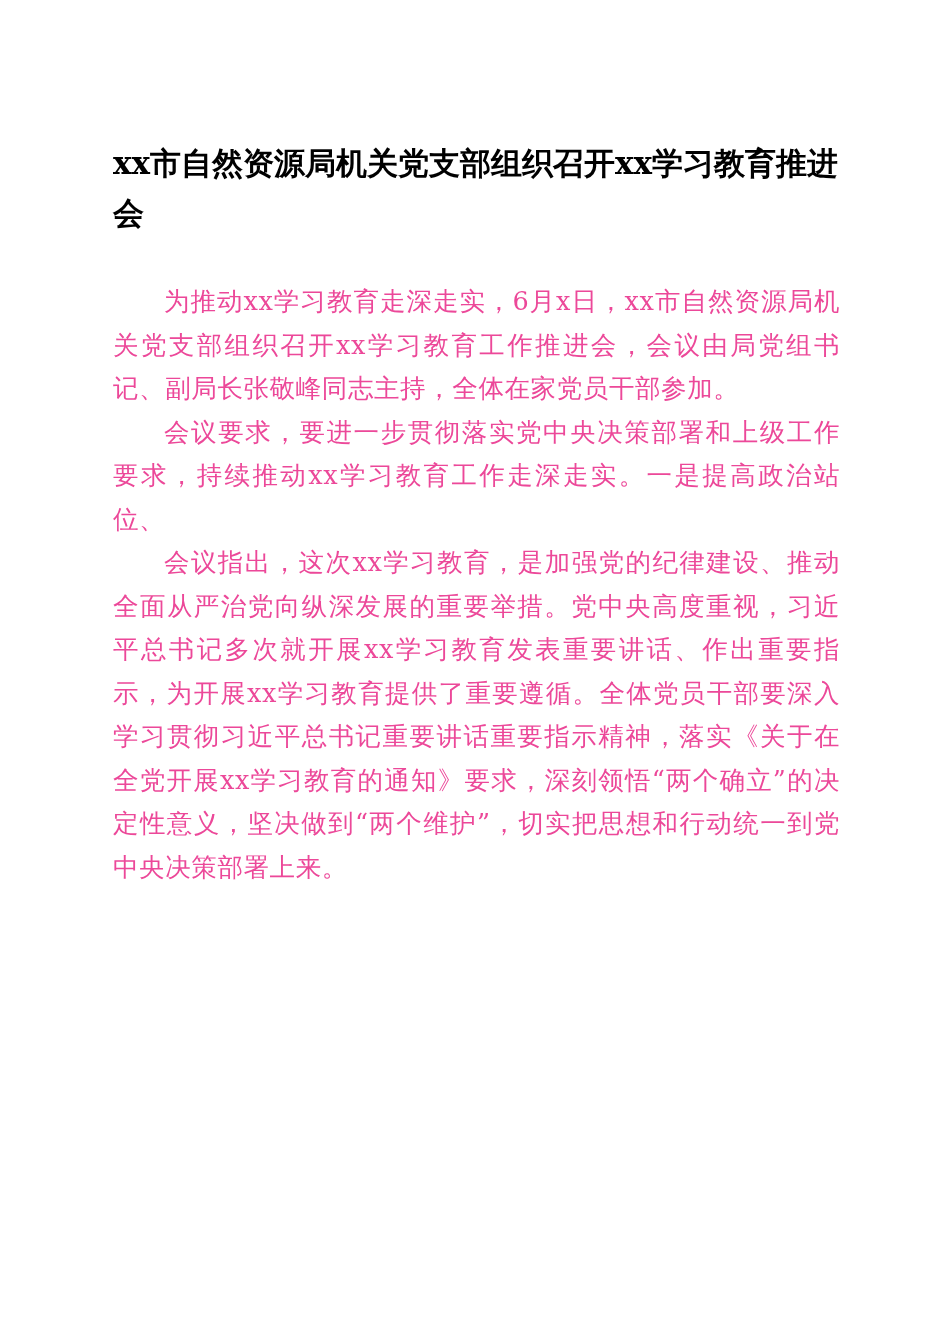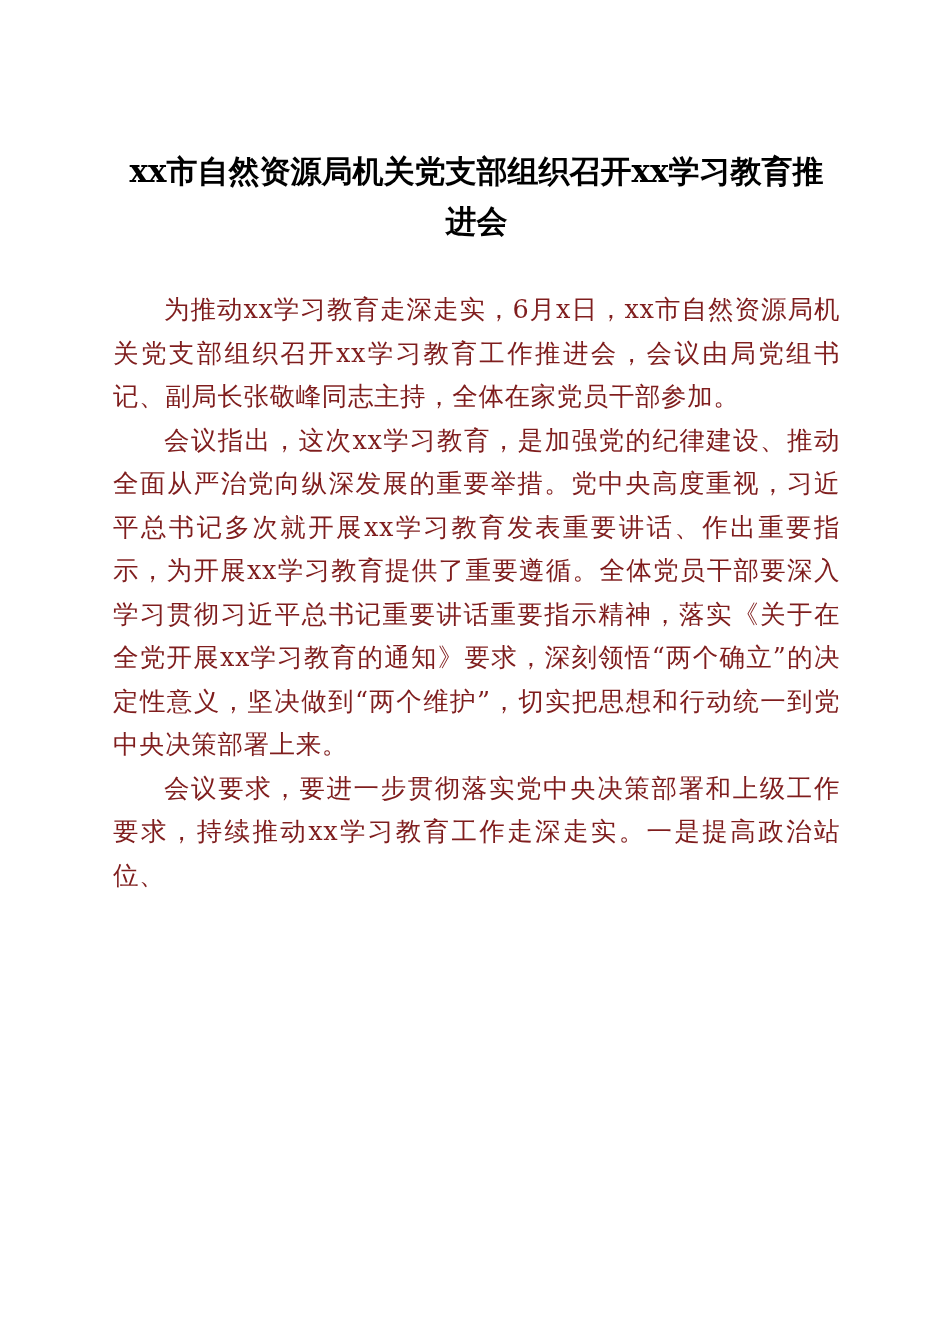--- a/index.html
+++ b/index.html
@@ -20,39 +20,38 @@
   }
 
   .doc-body {
     position: absolute;
     left: 113px;
     top: 0;
     width: 727px;
   }
 
   .doc-title {
-    margin: 8px;
+    margin: 0;
     padding: 0;
     font-family: "DejaVu Serif", "Liberation Serif", serif;
     font-weight: bold;
     font-size: 31px;
     line-height: 50px;
     color: #000000;
-    text-align: center;
     letter-spacing: 0px;
     padding-top: 138px;
   }
 
   .para {
     margin: 0;
     padding: 0;
     font-family: "DejaVu Serif", "Liberation Serif", serif;
     font-size: 25.5px;
     line-height: 43.5px;
-    color: #7f1d1d;
+    color: #ec4899;
     text-align: justify;
     text-justify: inter-ideograph;
     text-indent: 51px;
     letter-spacing: 0.6px;
     word-break: break-all;
   }
 
   .para.first {
     margin-top: 42px;
   }
@@ -65,19 +64,19 @@
 <body>
 
 <div class="page">
   <div class="doc-body">
 
     <h1 class="doc-title">xx市自然资源局机关党支部组织召开xx学习教育推进会</h1>
 
     <p class="para first">为推动xx学习教育走深走实，6月x日，xx市自然资源局机关党支部组织召开xx学习教育工作推进会，会议由局党组书记、副局长张敬峰同志主持，全体在家党员干部参加。</p>
 
 
+    <p class="para">会议要求，要进一步贯彻落实党中央决策部署和上级工作要求，持续推动xx学习教育工作走深走实。一是提高政治站位、</p>
+
     <p class="para">会议指出，这次xx学习教育，是加强党的纪律建设、推动全面从严治党向纵深发展的重要举措。党中央高度重视，习近平总书记多次就开展xx学习教育发表重要讲话、作出重要指示，为开展xx学习教育提供了重要遵循。全体党员干部要深入学习贯彻习近平总书记重要讲话重要指示精神，落实《关于在全党开展xx学习教育的通知》要求，深刻领悟“两个确立”的决定性意义，坚决做到“两个维护”，切实把思想和行动统一到党中央决策部署上来。</p>
-
-    <p class="para">会议要求，要进一步贯彻落实党中央决策部署和上级工作要求，持续推动xx学习教育工作走深走实。一是提高政治站位、</p>
 
     <div class="spacer-bottom"></div>
   </div>
 </div>
 
 </body></html>

